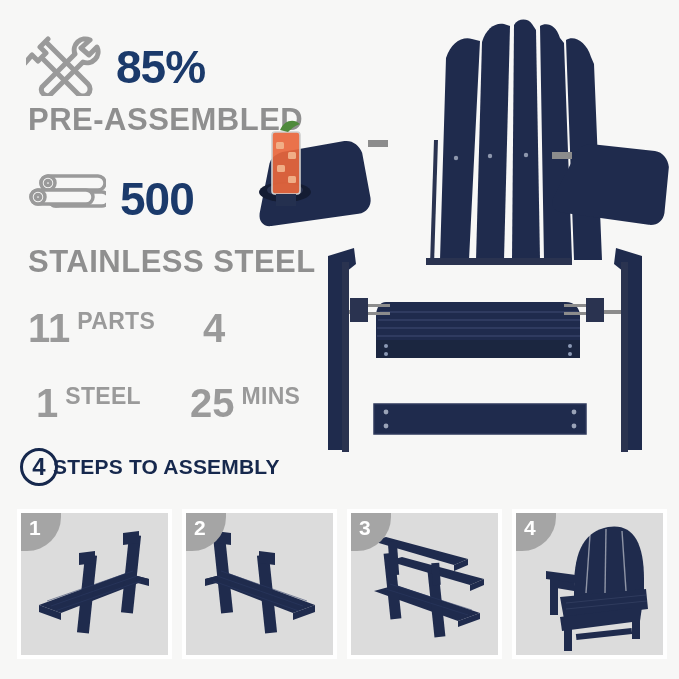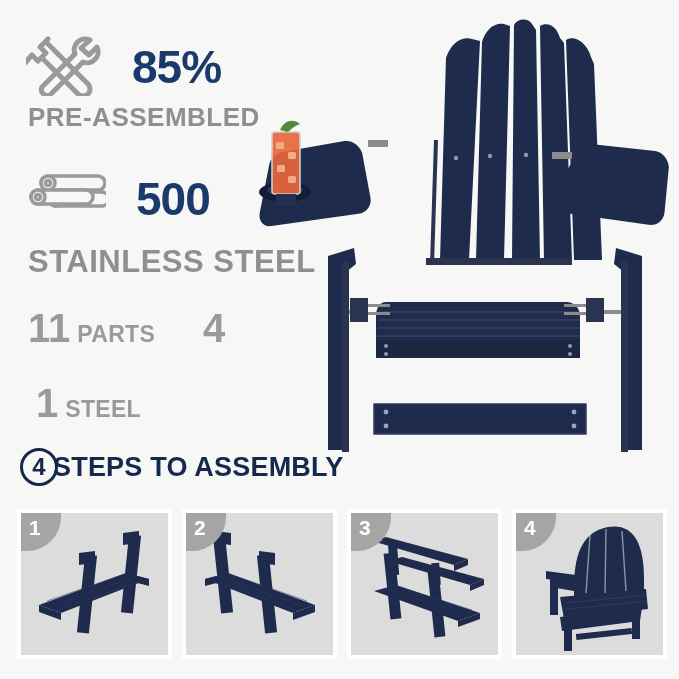--- a/index.html
+++ b/index.html
@@ -10,40 +10,40 @@
     overflow:hidden;
     position:relative;
   }
   .stage{position:absolute;inset:0;}
 
   
   .feature{position:absolute;display:flex;align-items:center;}
   .feat-icon{flex:0 0 auto;}
   .feat-num{
     font-size:46px;font-weight:bold;color:#1b3a6b;letter-spacing:-1px;
-    line-height:1;margin-left:30px;
+    line-height:1;margin-left:14px;
   }
   .feat-caption{
     position:absolute;color:#8f8f8f;font-weight:bold;
     letter-spacing:.5px;line-height:1;
   }
 
-  .stat{position:absolute;display:flex;align-items:flex-end;color:#9a9a9a;}
+  .stat{position:absolute;display:flex;align-items:flex-start;color:#9a9a9a;}
   .stat-num{font-size:40px;font-weight:bold;line-height:1;}
   .stat-label{font-size:23px;font-weight:bold;margin-left:7px;letter-spacing:.3px;}
 
   
   .steps-head{position:absolute;left:20px;top:448px;display:flex;align-items:center;}
   .steps-circle{
     width:38px;height:38px;border:3px solid #16284d;border-radius:50%;
     display:flex;align-items:center;justify-content:center;
     font-size:24px;font-weight:bold;color:#16284d;box-sizing:border-box;
   }
   .steps-title{
-    font-size:27px;font-weight:bold;color:#16284d;letter-spacing:.2px;
+    font-size:21px;font-weight:bold;color:#16284d;letter-spacing:.2px;
     margin-left:-5px;
   }
 
   
   .card{
     position:absolute;top:509px;width:155px;height:150px;
     background:#dcdcdc;border:4px solid #ffffff;box-sizing:border-box;
     overflow:hidden;
   }
   .badge{
@@ -68,21 +68,21 @@
       <svg width="76" height="62" viewBox="0 0 76 62">
         <g stroke="#9a9a9a" stroke-width="5" fill="none" stroke-linecap="round" stroke-linejoin="round">
           <path d="M22 5 L14 13 L20 19 L12 27 L6 21 L-1 29"></path>
           <path d="M20 8 L28 16 L62 50 a7 7 0 0 1 -10 10 L18 26"></path>
           <path d="M64 6 a11 11 0 0 0 -15 14 L16 53 a6 6 0 0 0 8 8 L57 28 a11 11 0 0 0 14 -15 L63 21 L55 14 Z"></path>
         </g>
       </svg>
     </span>
     <span class="feat-num">85%</span>
   </div>
-  <div class="feat-caption" style="left:28px;top:104px;font-size:26px;">PRE-ASSEMBLED</div>
+  <div class="feat-caption" style="left:28px;top:104px;font-size:31px;">PRE-ASSEMBLED</div>
 
   <div class="feature" style="left:26px;top:172px;">
     <span class="feat-icon">
       <svg width="80" height="50" viewBox="0 0 80 50">
         <g stroke="#9a9a9a" stroke-width="3.5" fill="#f7f7f6">
           <path d="M22 4 h50 a7 7 0 0 1 0 14 h-50 a7 7 0 0 1 0 -14 Z"></path>
           <ellipse cx="22" cy="11" rx="7" ry="7"></ellipse>
           <circle cx="22" cy="11" r="2.6"></circle>
           <path d="M30 20 h46 a7 7 0 0 1 0 14 h-46 a7 7 0 0 1 0 -14 Z"></path>
           <ellipse cx="30" cy="27" rx="7" ry="7"></ellipse>
@@ -101,20 +101,24 @@
     <span class="stat-num">11</span>
     <span class="stat-label">PARTS</span>
   </div>
   <div class="stat" style="left:203px;top:308px;">
     <span class="stat-num">4</span>
   </div>
   <div class="stat" style="left:36px;top:383px;">
     <span class="stat-num">1</span>
     <span class="stat-label">STEEL</span>
   </div>
+  <div class="stat" style="left:190px;top:383px;">
+    <span class="stat-num">25</span>
+    <span class="stat-label">MINS</span>
+  </div>
 
   <div class="steps-head">
     <span class="steps-circle">4</span>
     <span class="steps-title">STEPS TO ASSEMBLY</span>
   </div>
 
   <div class="card" style="left:17px;">
     <svg width="147" height="142" viewBox="0 0 147 142">
       <g fill="#1f2b4d">
         <polygon points="18,92 105,60 128,66 40,100"></polygon>

